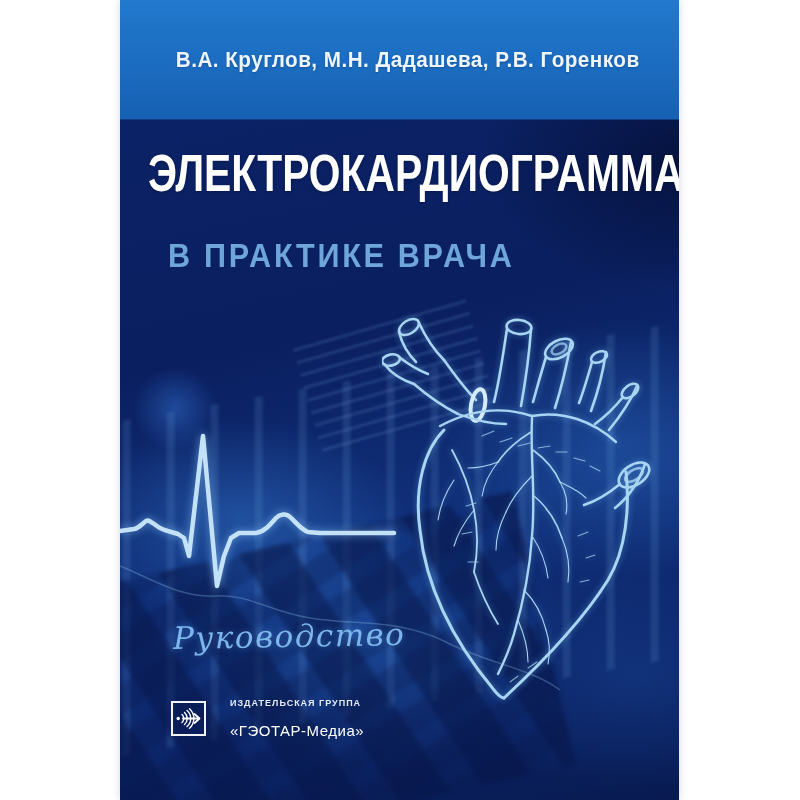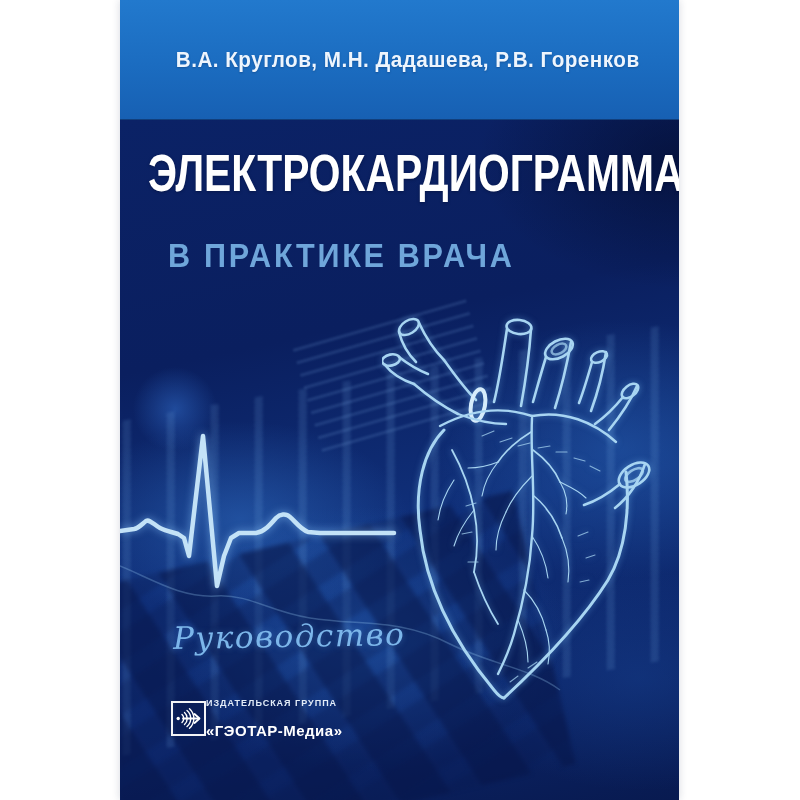--- a/index.html
+++ b/index.html
@@ -77,32 +77,32 @@
     color:#7cb6ea;font-size:31px;font-style:italic;letter-spacing:1.5px;
     font-family:"DejaVu Serif",serif;white-space:nowrap;
     text-shadow:0 0 6px rgba(90,160,230,.45);transform:rotate(-1deg);
   }
   
   .ecg, .heart, .ridge{position:absolute;left:0;top:0;}
   .ecg{filter:drop-shadow(0 0 4px rgba(140,200,255,.65));}
   .heart{left:262px;top:300px;filter:drop-shadow(0 0 3px rgba(120,190,245,.5));}
   
   .publisher{
-    position:absolute;left:51px;top:698px;display:flex;align-items:center;gap:0;
+    position:absolute;left:51px;top:698px;display:flex;align-items:center;gap:24px;
   }
   .logo-box{
     width:31px;height:31px;border:2px solid rgba(255,255,255,.95);
     display:flex;align-items:center;justify-content:center;flex:0 0 auto;
   }
   .pub-text{display:flex;flex-direction:column;justify-content:center;}
   .pub-group{
     color:#e3ecf8;font-size:9px;font-weight:bold;letter-spacing:1px;white-space:nowrap;
   }
   .pub-name{
-    color:#ffffff;font-size:15px;font-weight:bold;letter-spacing:.5px;margin-top:14px;white-space:nowrap;
+    color:#ffffff;font-size:15px;font-weight:normal;letter-spacing:.5px;margin-top:14px;white-space:nowrap;
   }
 </style>
 </head>
 <body>
 
 <div class="photo">
   <div class="book">
 
     <div class="cover">
       <div class="streaks"></div>

